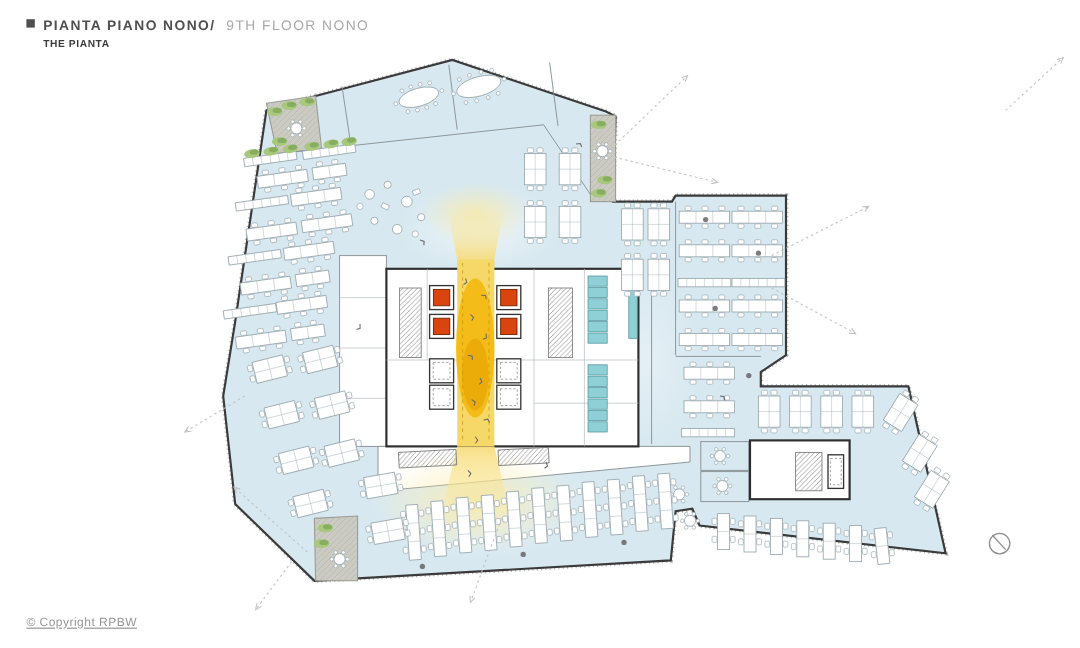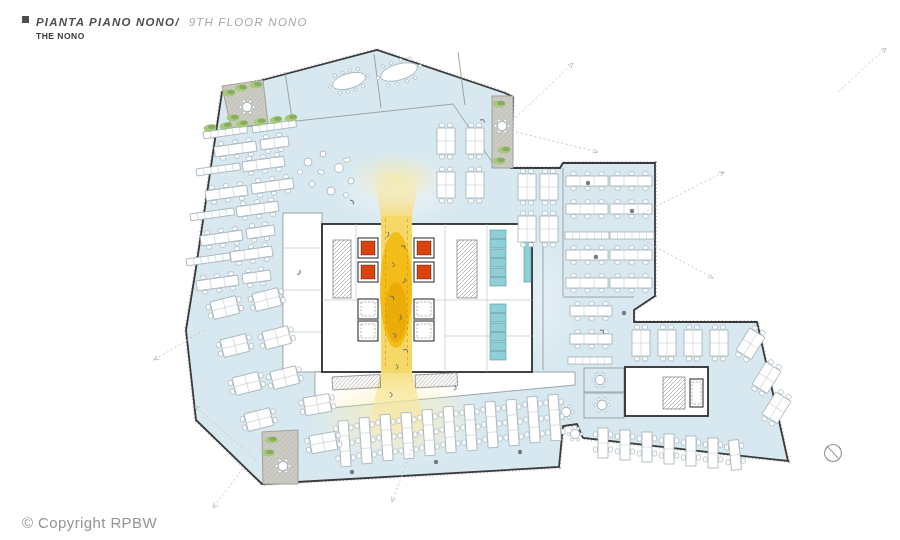--- a/index.html
+++ b/index.html
@@ -8,29 +8,29 @@
     --terrace:#cbcbc3; --plant:#a8c87e; --plant_dark:#7ba654;
     --desk:#ffffff; --desk_stroke:#97a6ad; --arrow:#c2c2c2;
     --text_dark:#4f4f4f; --text_mid:#a8a8a8; --text_subtitle:#3c3c3c;
     --copyright:#969696; --compass:#8f8f8f; --hatch:#8b8b8b;
   }
   html,body{margin:0;padding:0;background:#fff;}
   body{width:900px;height:540px;position:relative;overflow:hidden;
        font-family:"Liberation Sans", sans-serif;}
   .hdr{position:absolute;left:22px;top:16px;z-index:5;}
   .hdr .line1{display:flex;gap:7px;
-      font-size:11.5px;letter-spacing:1.2px;font-weight:bold;font-style:italic;}
+      font-size:11.5px;letter-spacing:1.2px;font-weight:bold;}
   .hdr .bullet{width:7px;height:7px;background:var(--text_dark);display:inline-block;
       font-size:0;line-height:0;overflow:hidden;color:transparent;}
   .hdr .t1{color:var(--text_dark);}
   .hdr .t2{color:var(--text_mid);font-weight:normal;margin-left:2px;}
   .hdr .sub{margin:3px 0 0 14px;font-size:8.5px;font-weight:bold;
       letter-spacing:.5px;color:var(--text_subtitle);}
-  .ftr{position:absolute;left:22px;top:514px;z-index:5;font-size:15px;
-      color:var(--copyright);letter-spacing:.4px;}
+  .ftr{position:absolute;left:22px;top:514px;z-index:5;font-size:10px;
+      color:var(--copyright);letter-spacing:.4px;text-decoration:underline;}
   svg{position:absolute;left:0;top:0;}
   .tick{fill:none;stroke:#a0a6a6;stroke-width:4;stroke-dasharray:1 2.6;opacity:.75;}
   .wallmain{fill:var(--office);stroke:var(--wall);stroke-width:1.8;stroke-linejoin:miter;}
   .white{fill:#fff;stroke:var(--wall_light);stroke-width:.8;}
   .corewall{fill:#fff;stroke:#2e2e2e;stroke-width:1.8;}
   .thin{stroke:var(--wall_light);stroke-width:.8;fill:none;}
   .thin2{stroke:#b6bec2;stroke-width:.6;fill:none;}
   .hatchrect{fill:url(#ht);stroke:#777;stroke-width:.7;}
   .teal{fill:var(--teal);stroke:var(--teal_stroke);stroke-width:.6;}
   .terr{fill:var(--terrace);stroke:#9a9a92;stroke-width:.9;}
@@ -50,21 +50,21 @@
 </style>
 </head>
 <body>
 
 <div class="hdr">
   <div class="line1">
     <span class="bullet">■</span>
     <span class="t1">PIANTA PIANO NONO/</span>
     <span class="t2">9TH FLOOR NONO</span>
   </div>
-  <div class="sub">THE NONO</div>
+  <div class="sub">THE PIANTA</div>
 </div>
 
 <div class="ftr">© Copyright RPBW</div>
 
 <svg width="900" height="540" viewBox="0 0 900 540">
 <defs>
   <pattern id="ht" width="4" height="4" patternUnits="userSpaceOnUse">
     <path d="M0,4 L4,0" stroke="#8b8b8b" stroke-width=".6"></path>
   </pattern>
   <pattern id="terrht" width="5" height="5" patternUnits="userSpaceOnUse">

